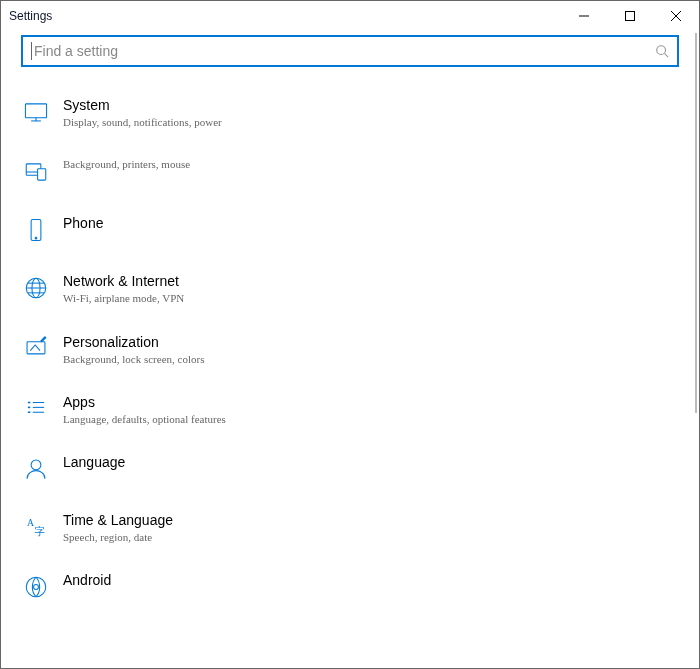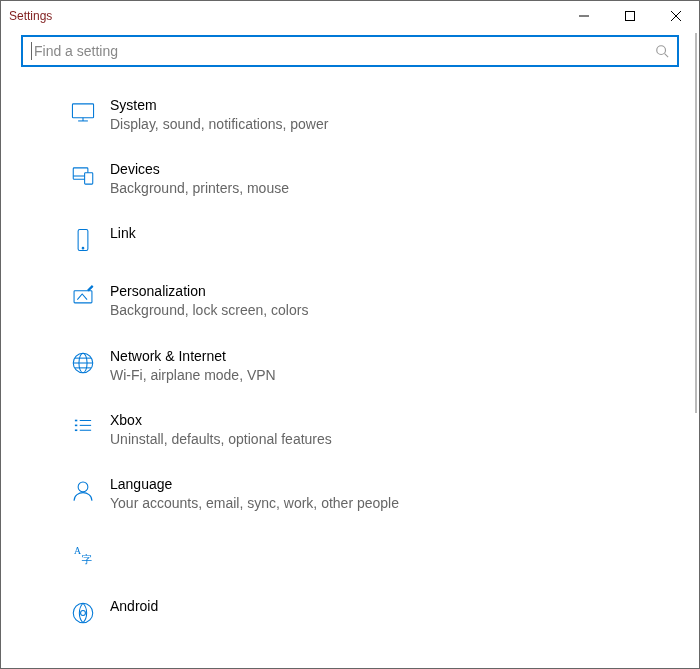--- a/index.html
+++ b/index.html
@@ -11,21 +11,21 @@
       overflow: hidden;
       border: 1px solid #666;
       position: relative;
     }
     .titlebar {
       height: 30px;
       display: flex;
       align-items: center;
       padding-left: 8px;
       font-size: 12px;
-      color: #7f1d1d;
+      color: #0f172a;
     }
     .titlebar-title { flex: 1; }
     .titlebar-controls { display: flex; }
     .titlebar-btn {
       width: 46px;
       height: 30px;
       display: flex;
       align-items: center;
       justify-content: center;
       cursor: pointer;
@@ -62,43 +62,43 @@
     .content {
       height: 596px;
       overflow-y: auto;
       padding: 8px 0 0 0;
     }
     .cat {
       display: flex;
       align-items: flex-start;
       padding: 14px 20px 14px 20px;
       cursor: pointer;
-      margin-left: 47px;
     }
     .cat-icon {
       width: 30px;
       height: 30px;
       margin-right: 12px;
       color: #0078D7;
       flex-shrink: 0;
       display: flex;
       align-items: center;
       justify-content: center;
     }
     .cat-icon svg { stroke: #0078D7; fill: none; stroke-width: 1.3; }
     .cat-text { flex: 1; }
     .cat-title {
       font-size: 14px;
       color: #000;
       margin-bottom: 2px;
     }
     .cat-desc {
-      font-size: 14px;
+      font-size: 11px;
       color: #666;
       line-height: 1.3;
+      font-family: Liberation Serif, serif;
     }
     .scroll-ind {
       position: absolute;
       right: 2px;
       top: 32px;
       width: 2px;
       height: 380px;
       background: #bbb;
     }
   </style>
@@ -158,103 +158,105 @@
 
   <div class="cat">
     <div class="cat-icon">
       <svg width="26" height="26" viewBox="0 0 32 32">
           <rect x="4" y="6" width="18" height="14" rx="1"></rect>
           <rect x="18" y="12" width="10" height="14" rx="1" fill="#fff"></rect>
           <line x1="4" y1="16" x2="18" y2="16"></line>
         </svg>
     </div>
     <div class="cat-text">
-      <div class="cat-title">Devices</div>
       <div class="cat-desc">Background, printers, mouse</div>
     </div>
   </div>
 
   <div class="cat">
     <div class="cat-icon">
       <svg width="26" height="26" viewBox="0 0 32 32">
           <rect x="10" y="3" width="12" height="26" rx="2"></rect>
           <circle cx="16" cy="26" r="1" fill="#0078D7"></circle>
         </svg>
     </div>
     <div class="cat-text">
-      <div class="cat-title">Link</div>
-    </div>
-  </div>
-
-  <div class="cat">
-    <div class="cat-icon">
-      <svg width="26" height="26" viewBox="0 0 32 32">
-          <rect x="5" y="7" width="22" height="15" rx="1"></rect>
-          <path d="M9 18 L15 11 L21 18"></path>
-          <path d="M22 6 L27 1 L28 2 L23 7 Z" fill="#0078D7"></path>
-        </svg>
-    </div>
-    <div class="cat-text">
-      <div class="cat-title">Personalization</div>
-      <div class="cat-desc">Background, lock screen, colors</div>
+      <div class="cat-title">Phone</div>
     </div>
   </div>
 
   <div class="cat">
     <div class="cat-icon">
       <svg width="26" height="26" viewBox="0 0 32 32">
           <circle cx="16" cy="16" r="12"></circle>
           <ellipse cx="16" cy="16" rx="5" ry="12"></ellipse>
           <line x1="4" y1="16" x2="28" y2="16"></line>
           <line x1="6" y1="10" x2="26" y2="10"></line>
           <line x1="6" y1="22" x2="26" y2="22"></line>
         </svg>
     </div>
     <div class="cat-text">
       <div class="cat-title">Network &amp; Internet</div>
       <div class="cat-desc">Wi-Fi, airplane mode, VPN</div>
+    </div>
+  </div>
+
+  <div class="cat">
+    <div class="cat-icon">
+      <svg width="26" height="26" viewBox="0 0 32 32">
+          <rect x="5" y="7" width="22" height="15" rx="1"></rect>
+          <path d="M9 18 L15 11 L21 18"></path>
+          <path d="M22 6 L27 1 L28 2 L23 7 Z" fill="#0078D7"></path>
+        </svg>
+    </div>
+    <div class="cat-text">
+      <div class="cat-title">Personalization</div>
+      <div class="cat-desc">Background, lock screen, colors</div>
     </div>
   </div>
 
   <div class="cat">
     <div class="cat-icon">
       <svg width="26" height="26" viewBox="0 0 32 32">
           <line x1="6" y1="8" x2="9" y2="8" stroke-width="2"></line>
           <line x1="12" y1="8" x2="26" y2="8"></line>
           <line x1="6" y1="14" x2="9" y2="14" stroke-width="2"></line>
           <line x1="12" y1="14" x2="26" y2="14"></line>
           <line x1="6" y1="20" x2="9" y2="20" stroke-width="2"></line>
           <line x1="12" y1="20" x2="26" y2="20"></line>
         </svg>
     </div>
     <div class="cat-text">
-      <div class="cat-title">Xbox</div>
-      <div class="cat-desc">Uninstall, defaults, optional features</div>
+      <div class="cat-title">Apps</div>
+      <div class="cat-desc">Language, defaults, optional features</div>
     </div>
   </div>
 
   <div class="cat">
     <div class="cat-icon">
       <svg width="26" height="26" viewBox="0 0 32 32">
           <circle cx="16" cy="11" r="6"></circle>
           <path d="M5 28 C5 21 11 18 16 18 C21 18 27 21 27 28"></path>
         </svg>
     </div>
     <div class="cat-text">
       <div class="cat-title">Language</div>
-      <div class="cat-desc">Your accounts, email, sync, work, other people</div>
     </div>
   </div>
 
   <div class="cat">
     <div class="cat-icon">
       <svg width="26" height="26" viewBox="0 0 32 32">
           <text x="5" y="15" font-size="12" fill="#0078D7" stroke="none" font-family="Segoe UI">A</text>
           <text x="14" y="26" font-size="13" fill="#0078D7" stroke="none" font-family="Segoe UI">字</text>
         </svg>
+    </div>
+    <div class="cat-text">
+      <div class="cat-title">Time &amp; Language</div>
+      <div class="cat-desc">Speech, region, date</div>
     </div>
   </div>
 
   <div class="cat">
     <div class="cat-icon">
       <svg width="26" height="26" viewBox="0 0 32 32">
           <circle cx="16" cy="16" r="12"></circle>
           <path d="M16 4 C10 10 10 22 16 28"></path>
           <path d="M16 4 C22 10 22 22 16 28"></path>
           <circle cx="16" cy="16" r="3"></circle>

